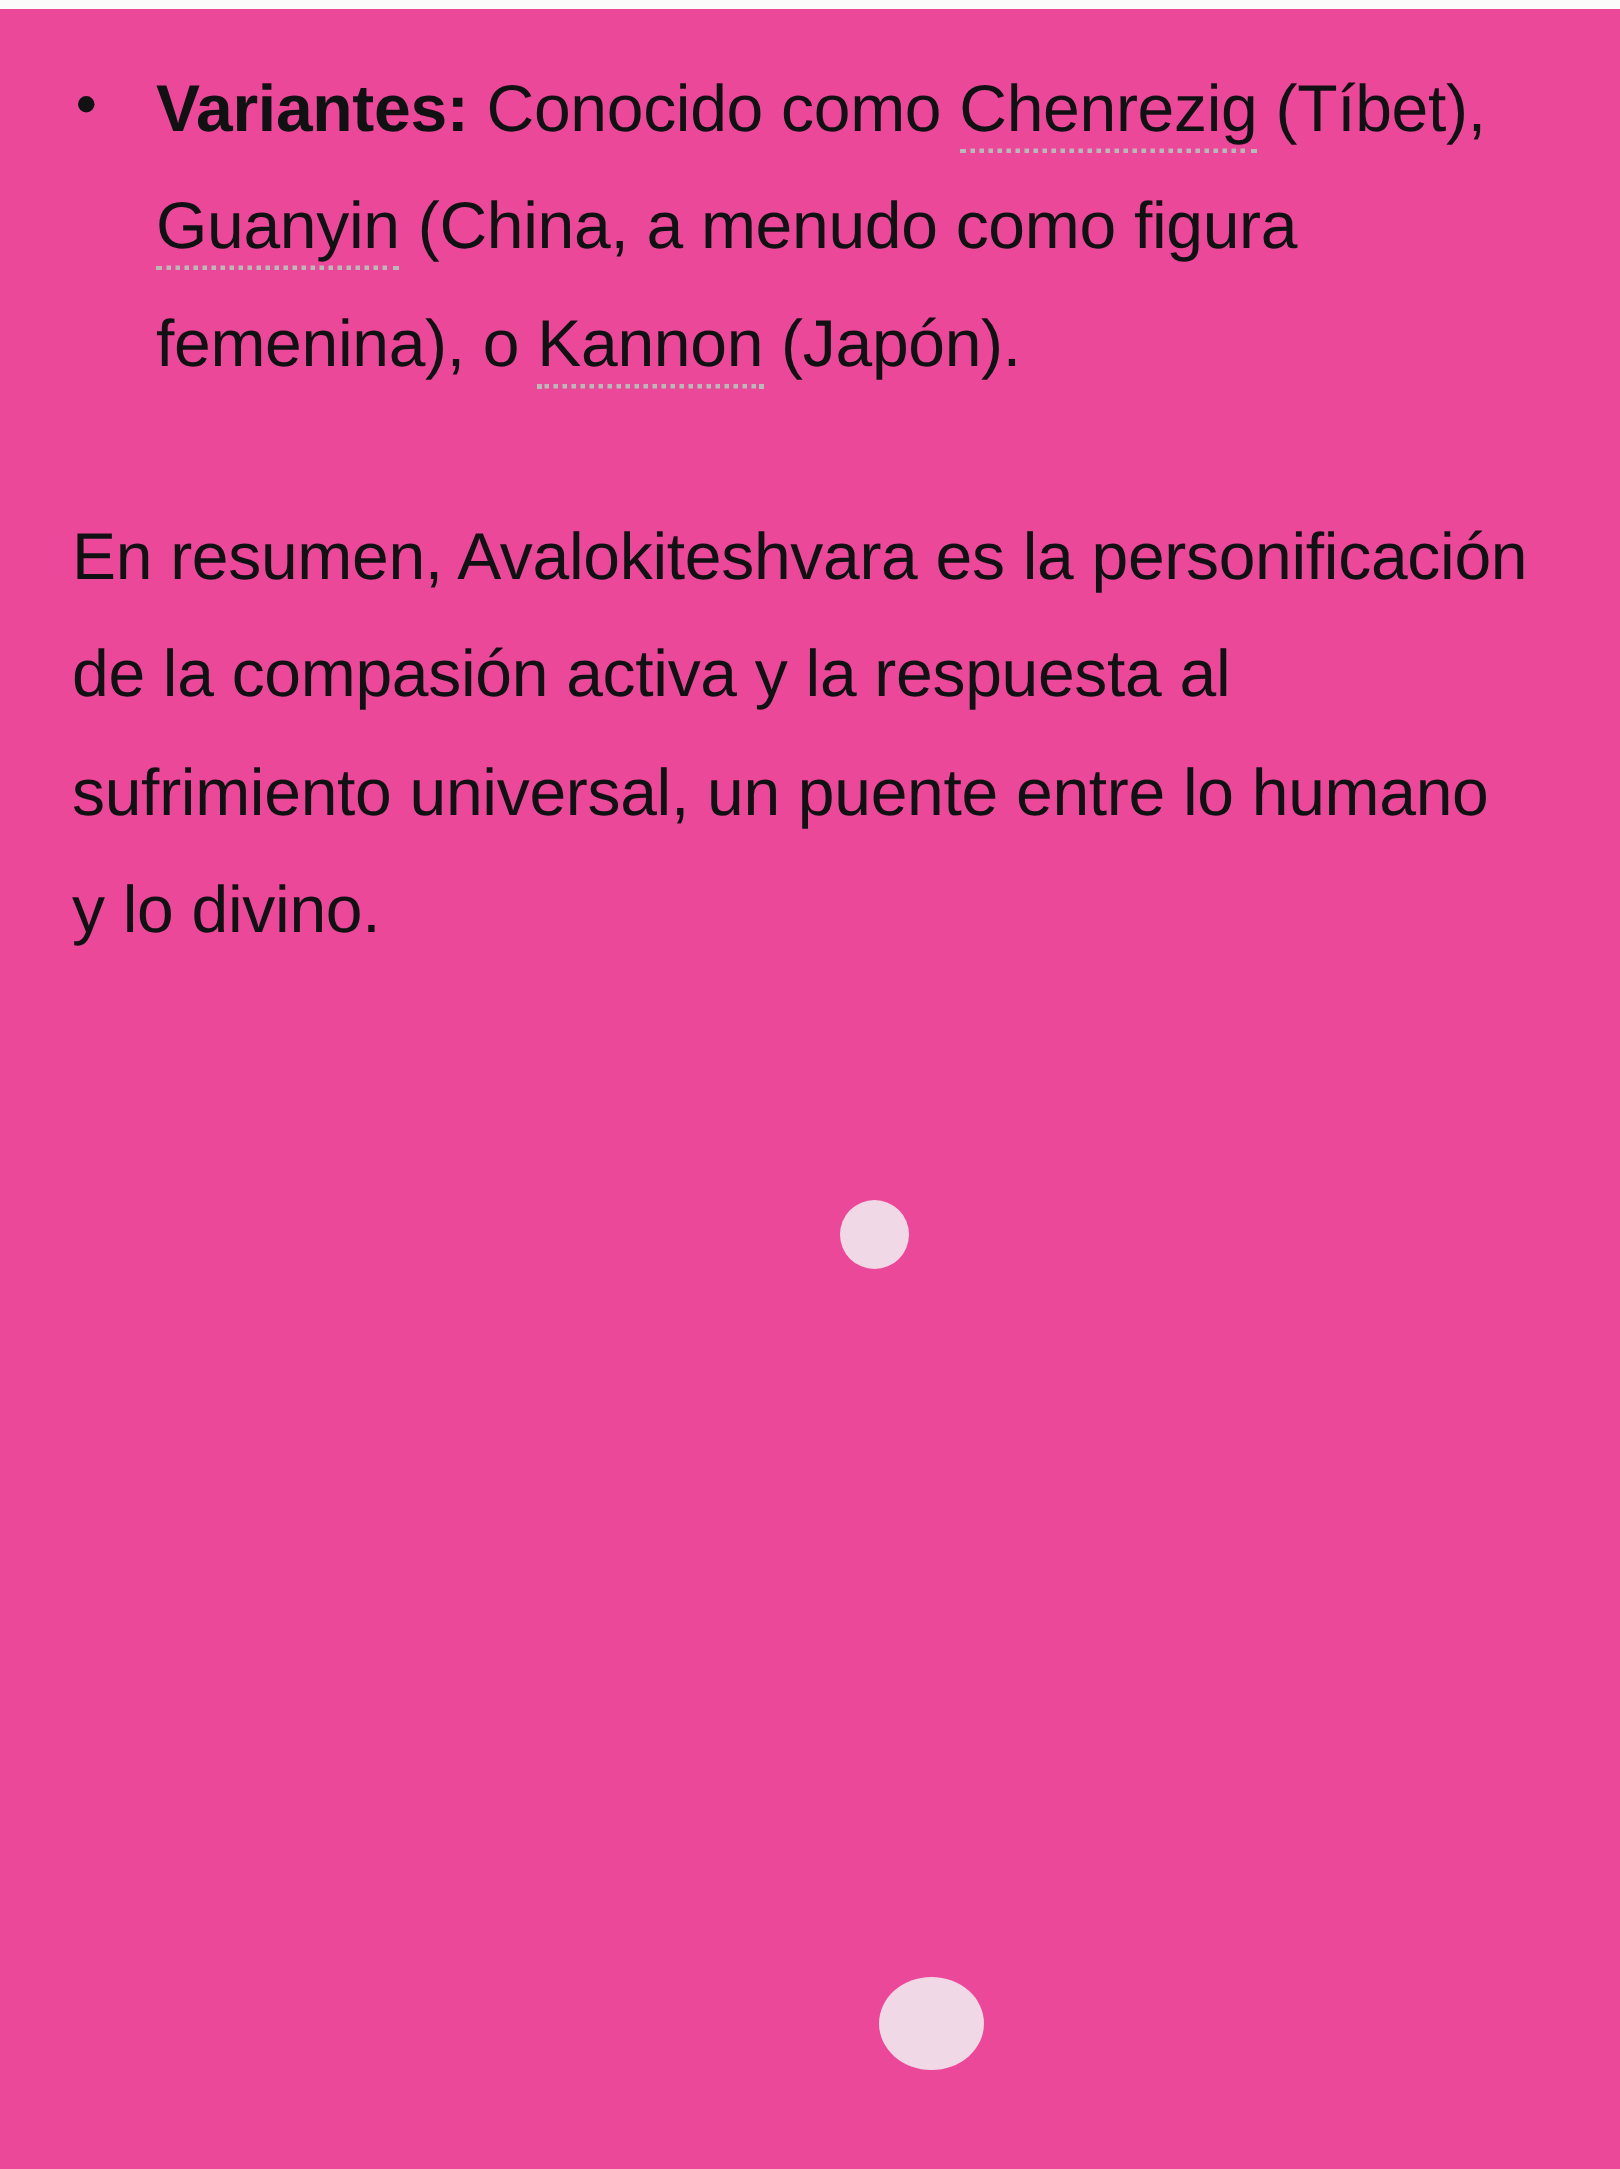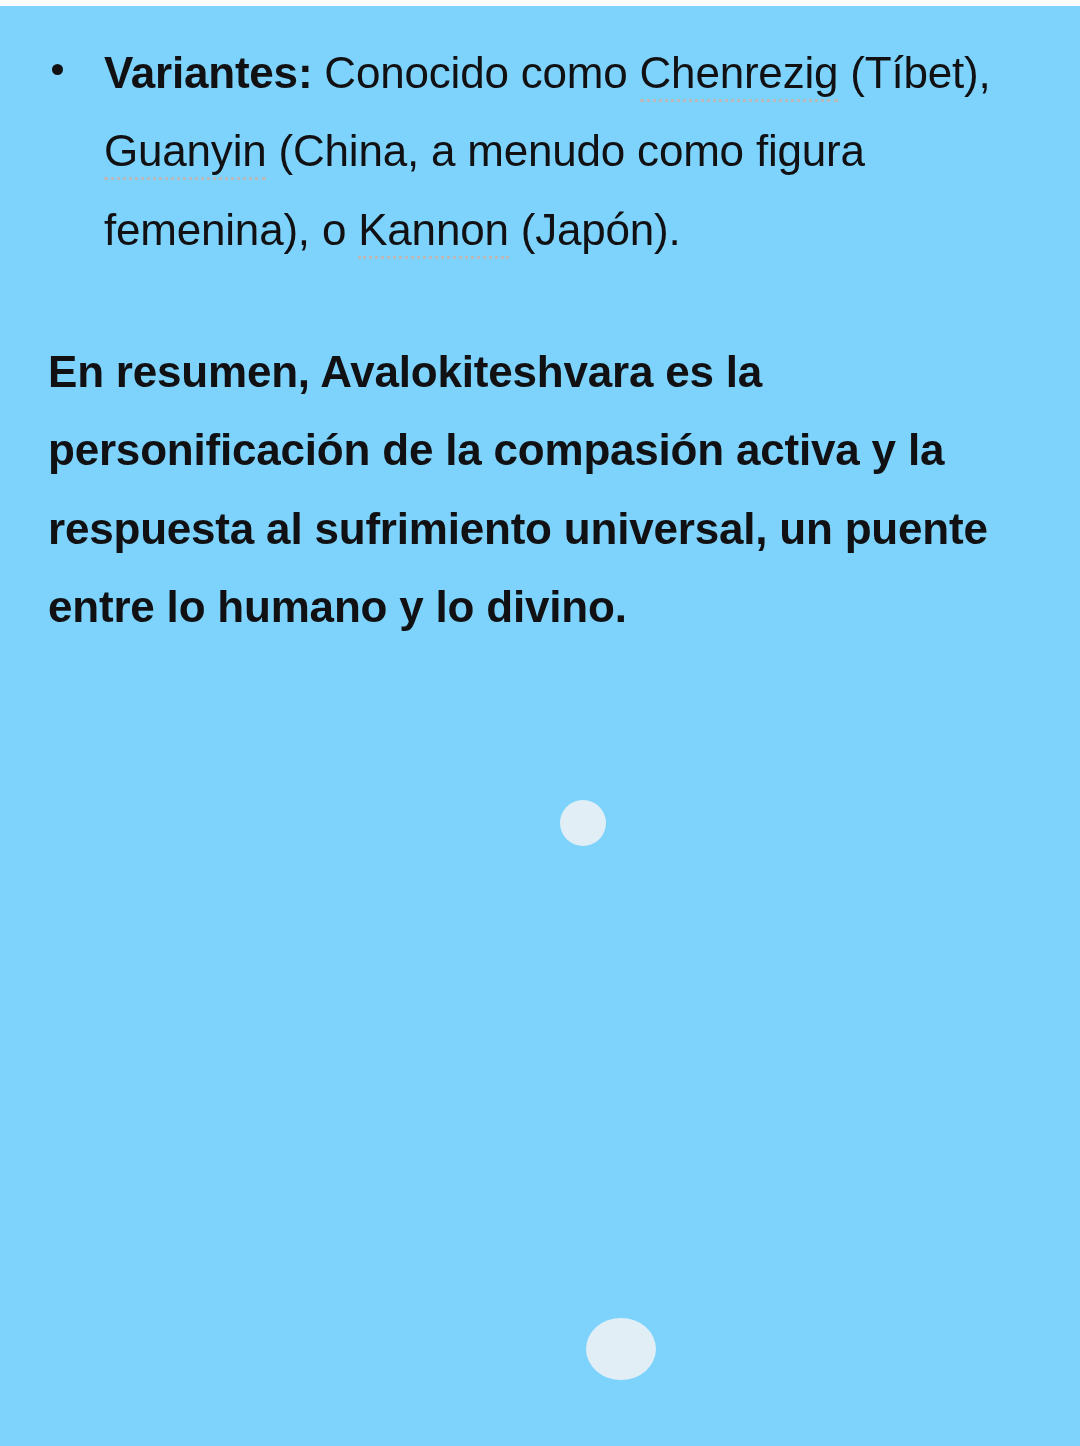--- a/index.html
+++ b/index.html
@@ -14,21 +14,21 @@
     color: #1c1c1e;
     -webkit-font-smoothing: antialiased;
     overflow: hidden;
   }
   .page {
     position: relative;
     width: 1080px;
     height: 1446px;
     box-sizing: border-box;
     padding: 34px 60px 0 46px;
-    background: #7dd3fc;
+    background: #ec4899;
   }
   
   .top-edge {
     position: absolute;
     top: 0; left: 0; right: 0;
     height: 6px;
     background: #fbfbfb;
   }
 
   ul.bullet-list {
@@ -64,21 +64,20 @@
     border-bottom: 3px dotted #b9b9b9;
     padding-bottom: 2px;
   }
   p.paragraph {
     margin: 64px 0 0 0;
     padding-left: 2px;
     font-size: 44px;
     line-height: 1.78;
     letter-spacing: -0.2px;
     color: #111114;
-    font-weight: bold;
   }
 
   
   .smudge {
     position: absolute;
     border-radius: 50%;
     background: #f2f2f4;
     opacity: .85;
     pointer-events: none;
   }

